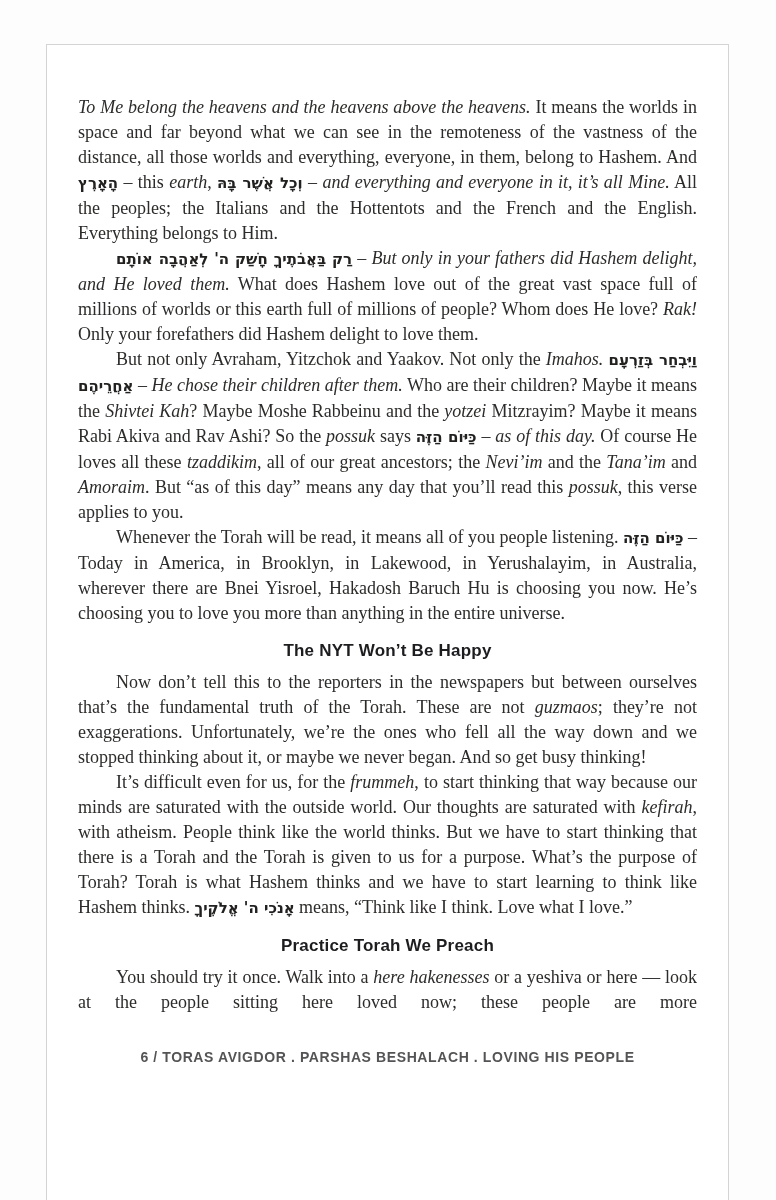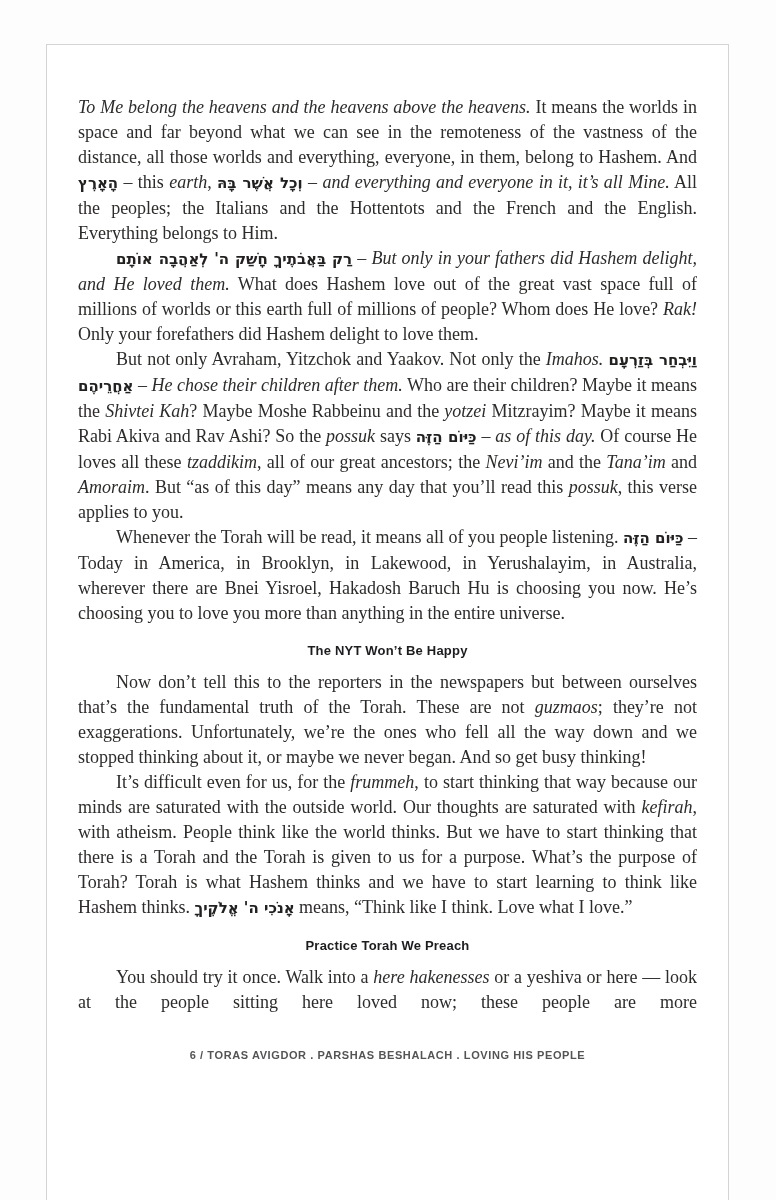--- a/index.html
+++ b/index.html
@@ -33,33 +33,33 @@
     font-family: "DejaVu Sans", sans-serif;
     font-weight: bold;
     font-size: 15px;
     direction: rtl;
     unicode-bidi: isolate;
     color: #222120;
   }
   h3.section-heading {
     font-family: "Liberation Sans", sans-serif;
     font-weight: 700;
-    font-size: 13px;
+    font-size: 17px;
     line-height: 22px;
     letter-spacing: 0.2px;
     color: #1d1d20;
     text-align: center;
     margin: 14px 0 8px 0;
   }
   .page-footer {
     margin-top: 34px;
     text-align: center;
     font-family: "Liberation Sans", sans-serif;
     font-weight: 700;
-    font-size: 11px;
+    font-size: 14px;
     letter-spacing: 0.6px;
     color: #545456;
   }
 </style>
 </head>
 <body>
 
 <div class="sheet">
   <div class="article">
       <p class="body-para"><span class="run-i">To Me belong the heavens and the heavens above the heavens.</span><span class="run"> It means the worlds in space and far beyond what we can see in the remoteness of the vastness of the distance, all those worlds and everything, everyone, in them, belong to Hashem. And </span><span class="run-he">הָאָרֶץ</span><span class="run"> – this </span><span class="run-i">earth</span><span class="run">, </span><span class="run-he">וְכָל אֲשֶׁר בָּהּ</span><span class="run"> – </span><span class="run-i">and everything and everyone in it, it’s all Mine.</span><span class="run"> All the peoples; the Italians and the Hottentots and the French and the English. Everything belongs to Him.</span></p>

